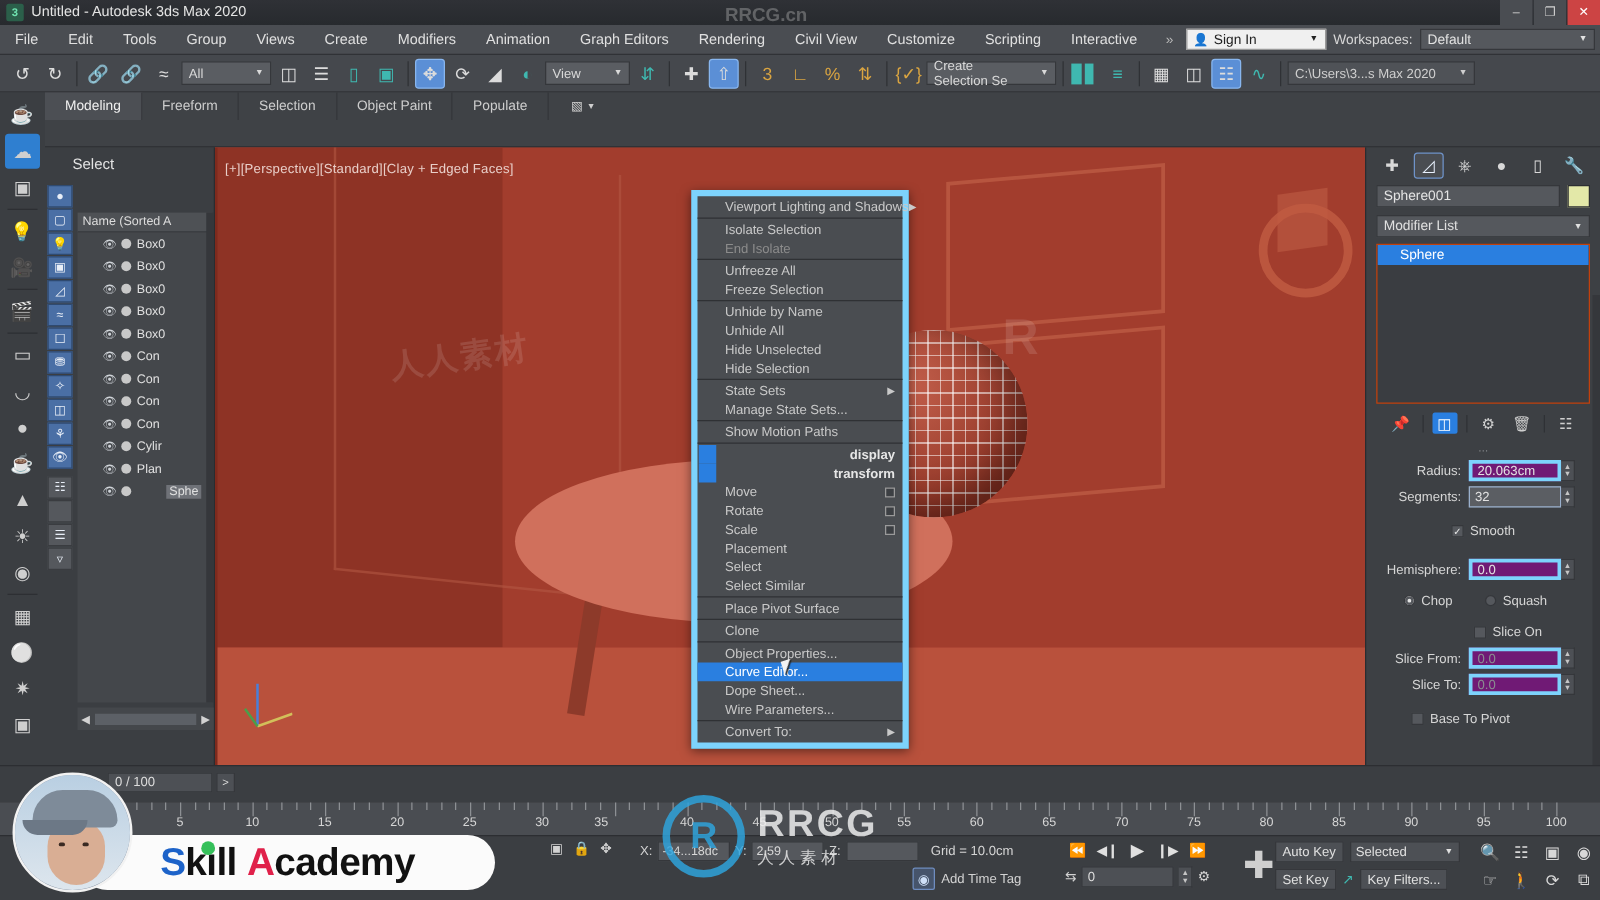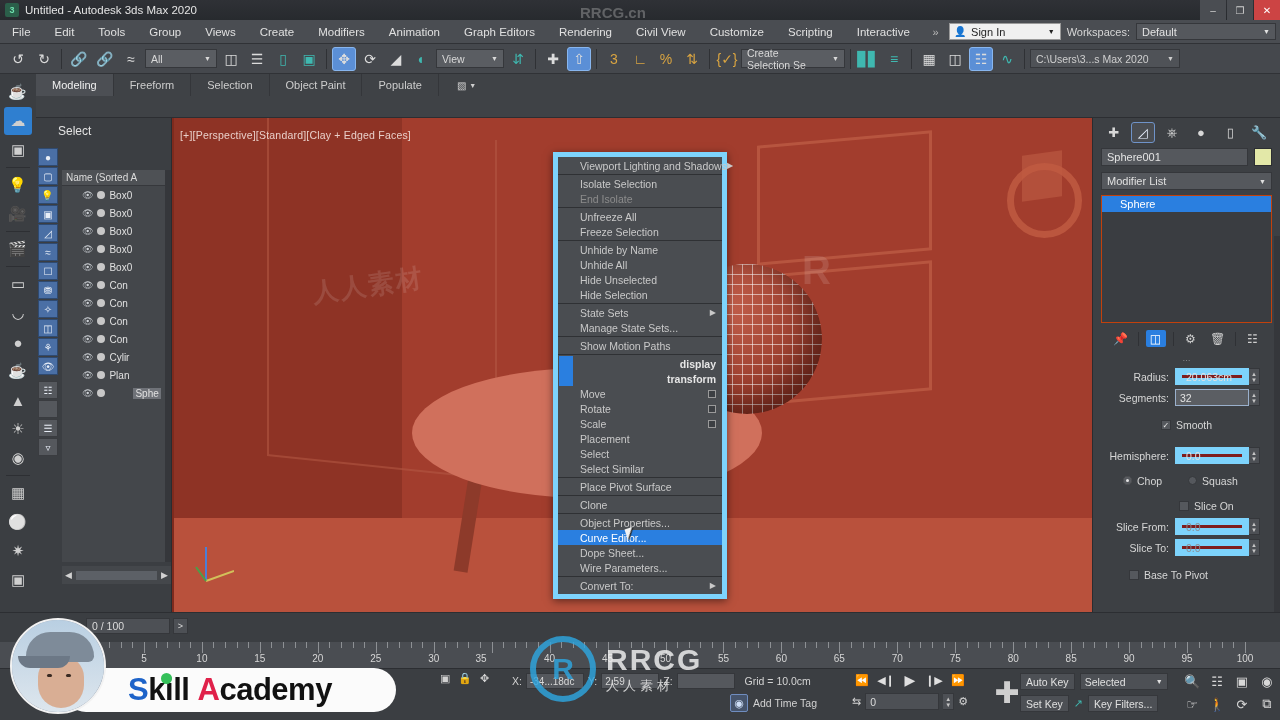--- a/index.html
+++ b/index.html
@@ -278,21 +278,21 @@
   .vbar { width:1px;height:14px;background:#2f3135; }
   .rollup {
     position:absolute; left:0; right:0; top:238px; bottom:0; padding:0 8px;
   }
   .rollup-hdr {
     height:9px; display:flex;align-items:center;justify-content:center;color:#8b8e92;font-size:8px;
   }
   .prow { display:flex; align-items:center; height:19px; margin-top:2px; }
   .plabel { width:74px; text-align:right; padding-right:6px; font-size:10.5px; color:#d6d6d6;}
   .pfield {
-    width:74px;height:17px;background:#7f1d1d;border:7px solid #7dd3fc;
+    width:74px;height:17px;background:#701a75;border:3px solid #7dd3fc;
     font-size:10.5px;color:#e2e2e2;display:flex;align-items:center;padding:0 4px;
   }
   .pfield.edit { border:1px solid #9ab0cc; background:#5b5e63; }
   .pfield.disabled { color:#8a8d91; }
   .spin {
     width:11px;height:17px;background:#4d5055;border:1px solid #35373b;border-left:none;
     display:flex;flex-direction:column;align-items:center;justify-content:center;
     font-size:6px;color:#c6c6c6;line-height:6px;
   }
   .prow.center { justify-content:center; }

